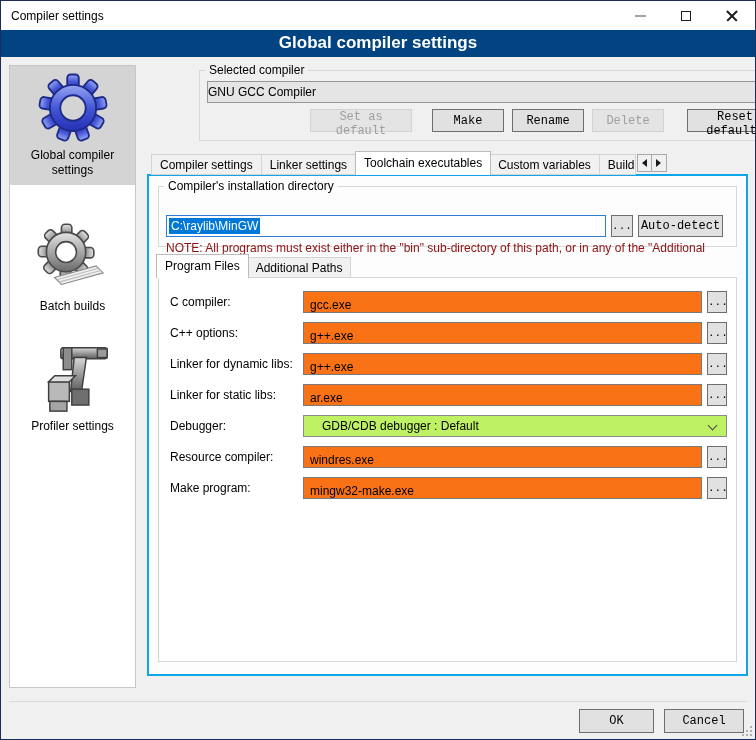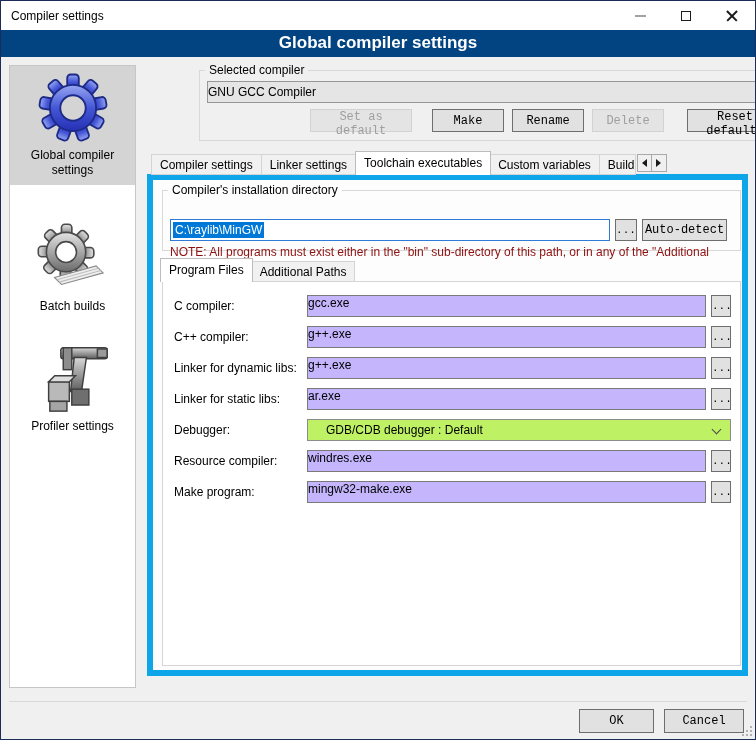--- a/index.html
+++ b/index.html
@@ -53,33 +53,33 @@
   .tab { height:21px; line-height:20px; padding:0 8px; background:#f1f1f1; border:1px solid #d4d4d4; border-left:none; white-space:nowrap; cursor:default; }
   .tab:first-child { border-left:1px solid #d4d4d4; }
   .tab.active { height:24px; line-height:23px; background:#fff; border:1px solid #bcbcbc; border-bottom:none; margin:0 -1px; position:relative; z-index:2; }
   .tab.clip { width:36px; padding:0 2px 0 8px; overflow:hidden; }
   .tab-arrows { display:flex; margin-left:1px; margin-bottom:3px; }
   .arrowbtn { width:15px; height:18px; border:1px solid #a9a9a9; background:#f0f0f0; display:flex; align-items:center; justify-content:center; }
   .arrowbtn + .arrowbtn { border-left:none; }
   .tri-l { width:0; height:0; border-top:4px solid transparent; border-bottom:4px solid transparent; border-right:5px solid #1a1a1a; }
   .tri-r { width:0; height:0; border-top:4px solid transparent; border-bottom:4px solid transparent; border-left:5px solid #1a1a1a; }
   
-  .tabpage { position:absolute; left:146px; top:173px; width:601px; height:502px; background:#fdfdfd; border:6px solid #0ea5e9; z-index:1; }
+  .tabpage { position:absolute; left:146px; top:173px; width:601px; height:502px; background:#fdfdfd; border:2px solid #0ea5e9; z-index:1; }
   .install-group { position:absolute; left:9px; top:3px; width:579px; height:68px; }
   .path-input { position:absolute; left:7px; top:22px; width:440px; height:22px; background:#fff; border:1px solid #2e7cd6; display:flex; align-items:center; padding-left:2px; overflow:hidden; white-space:nowrap; }
   .path-sel { background:#0078d7; color:#fff; padding:1px 2px; }
   .browse-main { position:absolute; left:452px; top:22px; width:22px; height:22px; font-size:11px; line-height:8px; }
   .autodetect { position:absolute; left:479px; top:22px; width:85px; height:22px; }
   .note { position:absolute; left:7px; top:48px; width:566px; color:#8e1010; white-space:nowrap; overflow:hidden; }
   
   .subtabs { position:absolute; left:8px; top:79px; height:23px; display:flex; align-items:flex-end; z-index:3; }
   .notebook { position:absolute; left:9px; top:101px; width:579px; height:385px; background:#fff; border:1px solid #d5d5d5; padding:13px 9px 0 11px; z-index:1; }
   .row { display:flex; align-items:center; height:22px; margin-bottom:9px; }
   .flabel { width:133px; flex:none; }
-  .finput { flex:1; height:22px; border:1px solid #7a7a7a; background:#c4b5fd; display:flex; align-items:flex-start; overflow:hidden; white-space:nowrap; }
+  .finput { flex:1; height:22px; border:1px solid #7a7a7a; background:#f97316; display:flex; align-items:flex-end; padding-left:6px; overflow:hidden; white-space:nowrap; }
   .fcombo { flex:1; height:22px; border:1px solid #8b8b8b; background:#bef264; display:flex; align-items:center; padding-left:18px; position:relative; }
   .rbrowse { width:20px; height:22px; margin-left:5px; flex:none; font-size:11px; line-height:8px; }
   
   .footer-sep { position:absolute; left:8px; top:700px; width:738px; border-top:1px solid #d9d9d9; }
   .ok-btn { position:absolute; left:578px; top:708px; width:75px; height:24px; }
   .cancel-btn { position:absolute; left:663px; top:708px; width:80px; height:24px; }
   .grip { position:absolute; right:3px; bottom:3px; width:10px; height:10px; }
   .grip i { position:absolute; width:2px; height:2px; background:#b0b0b0; }
   .grip i:nth-child(1){ right:0; bottom:0; } .grip i:nth-child(2){ right:4px; bottom:0; }
   .grip i:nth-child(3){ right:8px; bottom:0; } .grip i:nth-child(4){ right:0; bottom:4px; }
@@ -236,21 +236,21 @@
 
     <div class="notebook">
         <div class="row">
           <div class="flabel">C compiler:</div>
           <div class="finput">
             <span>gcc.exe</span>
           </div>
           <button class="btn rbrowse">...</button>
         </div>
         <div class="row">
-          <div class="flabel">C++ compiler:</div>
+          <div class="flabel">C++ options:</div>
           <div class="finput">
             <span>g++.exe</span>
           </div>
           <button class="btn rbrowse">...</button>
         </div>
         <div class="row">
           <div class="flabel">Linker for dynamic libs:</div>
           <div class="finput">
             <span>g++.exe</span>
           </div>

